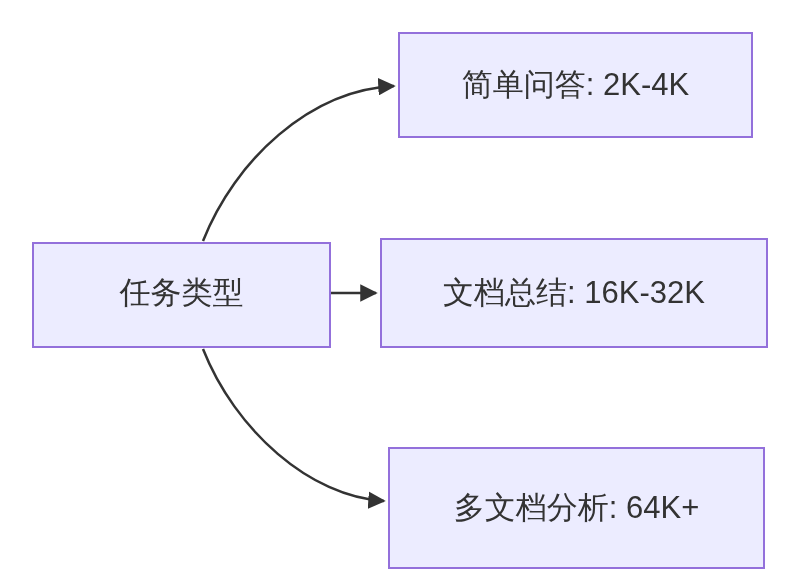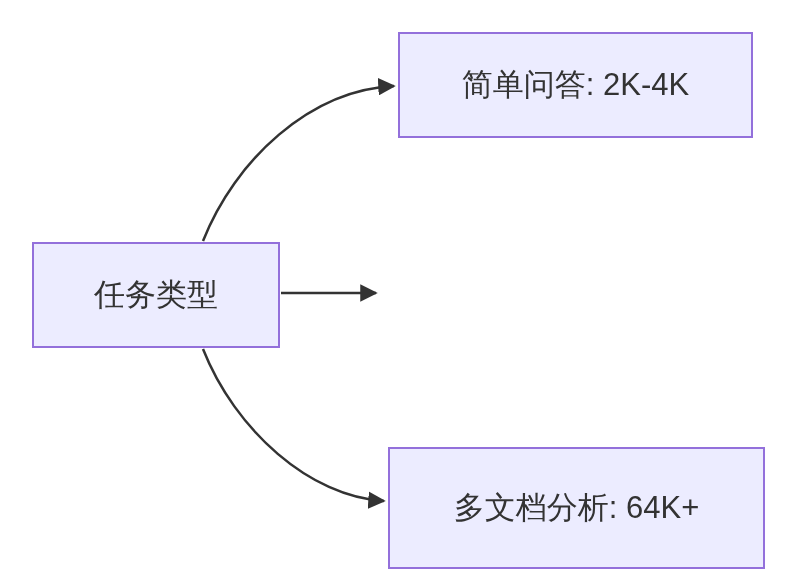--- a/index.html
+++ b/index.html
@@ -35,21 +35,21 @@
     border: 2.5px solid var(--node-border, #9370DB);
     color: var(--text-color, #333333);
     display: flex;
     align-items: center;
     justify-content: center;
     font-size: 31px;
     line-height: 1.2;
     white-space: nowrap;
     z-index: 1;
   }
-  .node-root        { left: 32px;  top: 242px; width: 248px; height: 106px; }
+  .node-root        { left: 32px;  top: 242px; width: 299px; height: 106px; font-family: Liberation Mono, monospace; }
   .node-simple-qa   { left: 398px; top: 32px;  width: 355px; height: 106px; }
   .node-doc-summary { left: 380px; top: 238px; width: 388px; height: 110px; }
   .node-multi-doc   { left: 388px; top: 447px; width: 377px; height: 122px; }
 </style>
 </head>
 <body>
 
 <div class="canvas">
 
   <svg class="edges-layer" viewBox="0 0 787 572" xmlns="http://www.w3.org/2000/svg" aria-hidden="true">
@@ -64,18 +64,21 @@
   </svg>
 
   <div class="node node-root">
     <span>任务类型</span>
   </div>
 
   <div class="node node-simple-qa">
     <span>简单问答: 2K-4K</span>
   </div>
 
+  <div class="node node-doc-summary">
+    <span>文档总结: 16K-32K</span>
+  </div>
 
   <div class="node node-multi-doc">
     <span>多文档分析: 64K+</span>
   </div>
 
 </div>
 
 </body></html>

